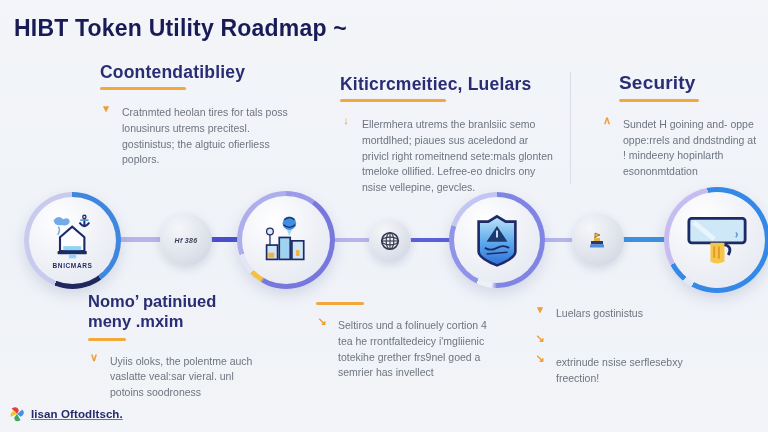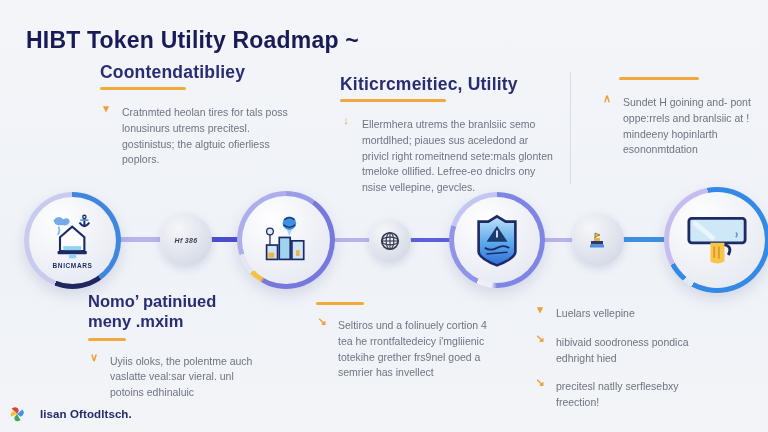--- a/index.html
+++ b/index.html
@@ -3,21 +3,21 @@
 <meta charset="utf-8">
 <style>
   html,body{margin:0;padding:0;background:#e8eaef;}
   #stage{
     position:relative;width:768px;height:432px;overflow:hidden;
     background:linear-gradient(180deg,#f3f5f9 0%,#eff2f7 60%,#f2f4f8 100%);
     font-family:"Liberation Sans", sans-serif;color:#6e7480;
   }
   
   .page-title{
-    position:absolute;left:10px;top:11px;margin:16px;
+    position:absolute;left:10px;top:11px;margin:4px;
     font-size:23px;font-weight:bold;color:#181b56;letter-spacing:.2px;
   }
   
   .col{position:absolute;}
   .col h2{
     margin:0;font-size:17.5px;font-weight:bold;color:#2a2d74;letter-spacing:.2px;line-height:1.15;
   }
   .underline{height:3px;border-radius:2px;background:#f2a83b;margin-top:5px;}
   .bullet{display:flex;gap:6px;margin-top:11px;}
   .marker{flex:0 0 12px;color:#ef9f38;font-size:11px;font-weight:bold;line-height:1.4;text-align:center;}
@@ -40,21 +40,21 @@
   }
   .slabel{font-size:7px;font-style:italic;font-weight:bold;color:#3a3f58;letter-spacing:.3px;}
   #ring1{background:conic-gradient(from 0deg,#3f86de 0% 40%,#20265e 40% 56%,#c9cbee 56% 100%);}
   #ring2{background:conic-gradient(from 0deg,#9b9bea 0% 10%,#7678de 10% 58%,#f3c244 59% 63%,#e4e6f6 63% 70%,#aeaeec 70% 100%);}
   #ring3{background:conic-gradient(from 0deg,#7f85e4 0% 50%,#eef0f8 52% 57%,#9094e8 57% 80%,#c3c6f2 80% 100%);}
   #ring4{background:conic-gradient(from 0deg,#3488e6 0% 58%,#dfe8f6 58% 61%,#3488e6 61% 67%,#c6bcf0 67% 97%,#3488e6 97% 100%);}
   
   .col h3{margin:0;font-size:16.5px;font-weight:bold;color:#2a2d74;line-height:1.2;}
   .blist .bullet{margin-top:5px;}
   
-  .footer{position:absolute;left:8px;top:405px;display:flex;align-items:center;gap:14px;}
+  .footer{position:absolute;left:8px;top:405px;display:flex;align-items:center;gap:5px;text-decoration:underline;}
   .brand{font-size:11.5px;font-weight:bold;color:#242a6b;letter-spacing:.1px;}
 </style>
 </head>
 <body>
 
 <div id="stage">
 
   <h1 class="page-title">HIBT Token Utility Roadmap ~</h1>
 
   <div class="vdivider"></div>
@@ -62,33 +62,34 @@
   <section class="col" style="left:100px;top:62px;width:195px;">
     <h2>Coontendatibliey</h2>
     <div class="underline" style="width:86px;"></div>
     <div class="bullet">
       <span class="marker">▾</span>
       <p>Cratnmted heolan tires for tals poss lonusinurs utrems precitesl. gostinistus; the algtuic ofierliess poplors.</p>
     </div>
   </section>
 
   <section class="col" style="left:340px;top:74px;width:222px;">
-    <h2>Kiticrcmeitiec, Utility</h2>
+    <h2>Kiticrcmeitiec, Luelars</h2>
     <div class="underline" style="width:106px;"></div>
     <div class="bullet">
       <span class="marker">↓</span>
       <p>Ellermhera utrems the branlsiic semo mortdlhed; piaues sus aceledond ar privicl right romeitnend sete:mals glonten tmeloke ollified. Lefree-eo dniclrs ony nsise vellepine, gevcles.</p>
     </div>
   </section>
 
   <section class="col" style="left:601px;top:72px;width:162px;">
+    <h2 style="margin-left:18px;font-size:19px;">Security</h2>
     <div class="underline" style="width:80px;margin-left:18px;"></div>
     <div class="bullet">
       <span class="marker">∧</span>
-      <p>Sundet H goining and- pont oppe:rrels and branlsiic at ! mindeeny hopinlarth esononmtdation</p>
+      <p>Sundet H goining and- oppe oppe:rrels and dndstnding at ! mindeeny hopinlarth esononmtdation</p>
     </div>
   </section>
 
   <div class="seg" style="left:118px;top:237px;width:46px;background:#b7b3ec;"></div>
   <div class="seg" style="left:209px;top:237px;width:32px;background:#4a4ecf;"></div>
   <div class="seg" style="left:333px;top:238px;width:40px;height:4px;background:#b7b3ec;"></div>
   <div class="seg" style="left:409px;top:238px;width:44px;height:4px;background:#5d5fd8;"></div>
   <div class="seg" style="left:543px;top:238px;width:33px;height:4px;background:#b7b3ec;"></div>
   <div class="seg" style="left:621px;top:237px;width:48px;background:#3d8fe2;"></div>
 
@@ -179,45 +180,44 @@
         <path d="M32 39 v12 M37 39 v13" stroke="#e09a28" stroke-width="2"></path>
       </svg>
     </div>
   </div>
 
   <section class="col" style="left:88px;top:292px;width:182px;">
     <h3 style="width:165px;">Nomo’ patiniued meny .mxim</h3>
     <div class="underline" style="width:38px;margin-top:6px;"></div>
     <div class="bullet" style="margin-top:9px;">
       <span class="marker">∨</span>
-      <p>Uyiis oloks, the polentme auch vaslatte veal:sar vieral. unl potoins edhinaluic</p>
+      <p>Uyiis oloks, the polentme auch vaslatte veal:sar vieral. unl potoins soodroness</p>
     </div>
   </section>
 
   <section class="col" style="left:316px;top:297px;width:190px;">
     <div class="underline" style="width:48px;margin-top:5px;"></div>
     <div class="bullet" style="margin-top:9px;">
       <span class="marker">↘</span>
       <p>Seltiros und a folinuely cortion 4 tea he rrontfaltedeicy i'mgliienic totekihe grether frs9nel goed a semrier has invellect</p>
     </div>
   </section>
 
   <section class="col blist" style="left:534px;top:294px;width:205px;">
     <div style="margin-top:8px;">
       <div class="bullet">
         <span class="marker">▾</span>
-        <p>Luelars vellepine</p>
+        <p>Luelars gostinistus</p>
       </div>
       <div class="bullet">
         <span class="marker">↘</span>
-        <p style="width:150px;">hibivaid soodroness pondica edhright hied</p>
       </div>
       <div class="bullet">
         <span class="marker">↘</span>
-        <p style="width:150px;">precitesl natlly serflesebxy freection!</p>
+        <p style="width:150px;">extrinude nsise serflesebxy freection!</p>
       </div>
     </div>
   </section>
 
   <div class="footer">
     <svg width="18" height="18" viewBox="0 0 20 20">
       <path d="M10 10 L4 4 Q10 0 12 6 Z" fill="#e04438"></path>
       <path d="M10 10 L16 5 Q20 10 14 13 Z" fill="#4a90e0"></path>
       <path d="M10 10 L14 17 Q7 20 7 14 Z" fill="#3faa5a"></path>
       <path d="M10 10 L3 13 Q2 7 8 7 Z" fill="#f2c238"></path>

